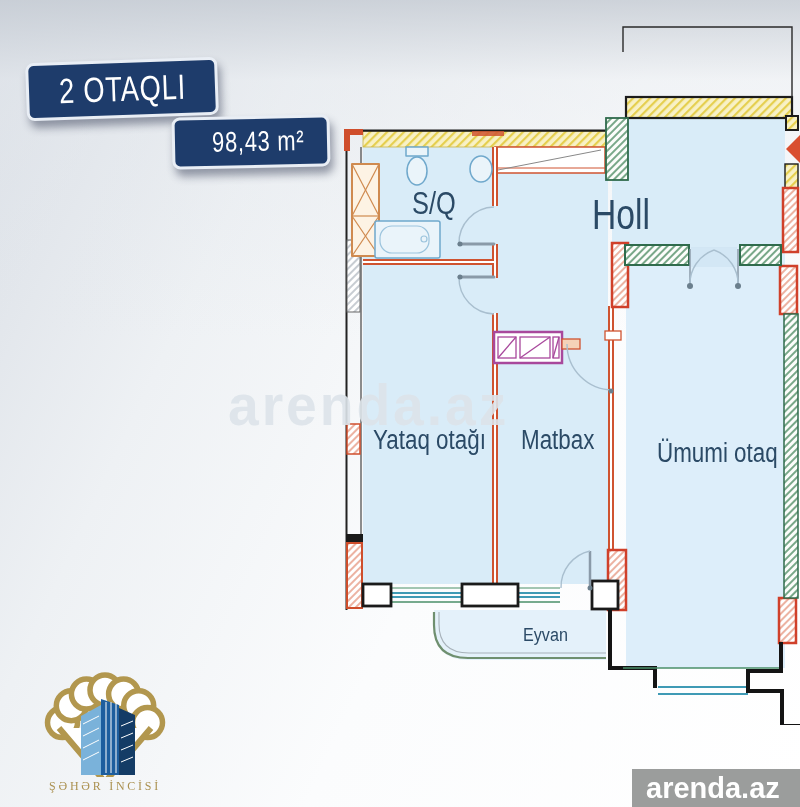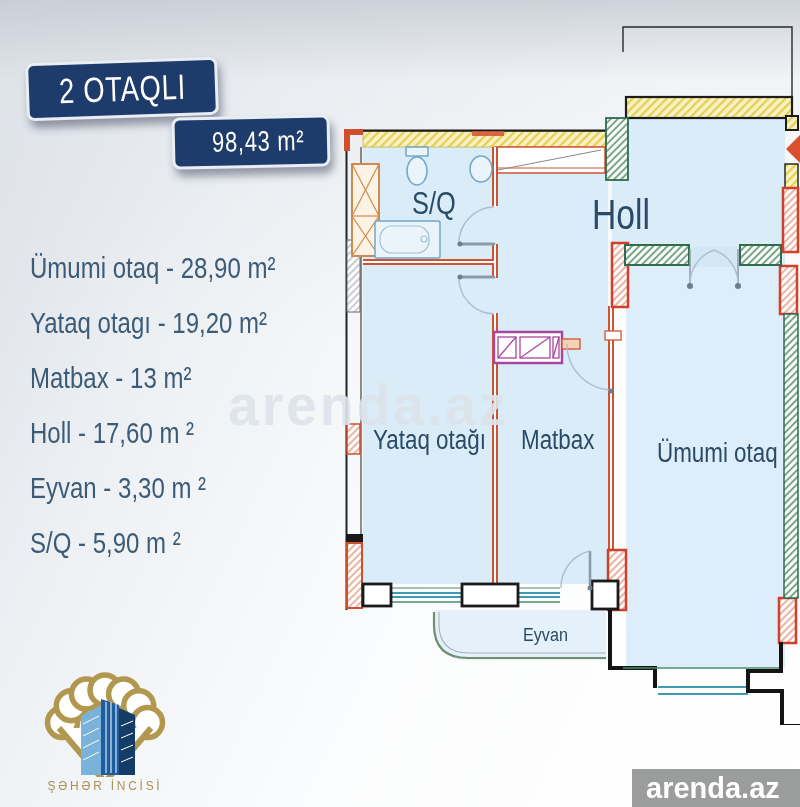--- a/index.html
+++ b/index.html
@@ -23,21 +23,21 @@
     height:55px; line-height:55px; font-size:30px; color:#3b5b77; white-space:nowrap;
     transform:scaleX(.8); transform-origin:left center;
   }
   #watermark{
     position:absolute; left:228px; top:372px; z-index:5;
     font-size:57px; font-weight:bold; color:#dde4ea; opacity:.9;
     letter-spacing:3px; transform:scaleX(.97); transform-origin:left center; white-space:nowrap;
   }
   #plan{position:absolute; left:340px; top:25px; z-index:2;}
   .plan-label{fill:#2b4a66; font-family:"Liberation Sans", sans-serif;}
-  #logo{position:absolute; left:25px; top:642px; width:160px; height:160px; z-index:6;}
+  #logo{position:absolute; left:25px; top:642px; width:160px; height:160px; z-index:6;font-family:Liberation Serif, serif;}
   #logo-title{
     position:absolute; left:0; top:136px; width:160px; text-align:center;
     color:#ab9150; font-size:13px; letter-spacing:3px; white-space:nowrap;
     transform:scaleX(.92); transform-origin:center;
   }
   #footer-brand{
     position:absolute; left:632px; top:769px; width:168px; height:38px; z-index:8;
     background:#9b9d9c; color:#fff; font-weight:bold; font-size:29px;
     line-height:39px; padding-left:14px; box-sizing:border-box; white-space:nowrap;
   }
@@ -47,28 +47,20 @@
 
 <div id="canvas">
 
   <div class="badge" id="badge-rooms">
     <span class="t">2 OTAQLI</span>
   </div>
   <div class="badge" id="badge-area">
     <span class="t">98,43 m²</span>
   </div>
 
-  <div id="room-list">
-    <div class="item">Ümumi otaq - 28,90 m²</div>
-    <div class="item">Yataq otagı - 19,20 m²</div>
-    <div class="item">Matbax - 13 m²</div>
-    <div class="item">Holl - 17,60 m ²</div>
-    <div class="item">Eyvan - 3,30 m ²</div>
-    <div class="item">S/Q - 5,90 m ²</div>
-  </div>
 
   <div id="watermark">arenda.az</div>
 
   <svg id="plan" width="460" height="700" viewBox="340 25 460 700">
     <defs>
       <pattern id="hy" width="6" height="6" patternUnits="userSpaceOnUse" patternTransform="rotate(45)">
         <rect width="6" height="6" fill="#f8f1c6"></rect>
           <line x1="1" y1="0" x2="1" y2="6" stroke="#e5cf4f" stroke-width="2.4"></line>
       </pattern>
       <pattern id="hg" width="5" height="5" patternUnits="userSpaceOnUse" patternTransform="rotate(45)">

